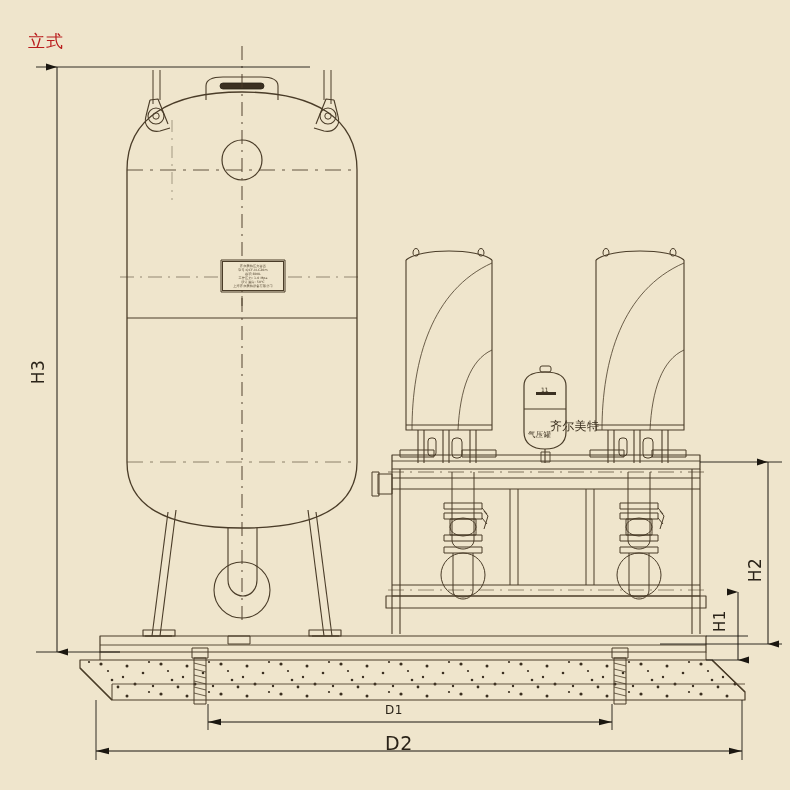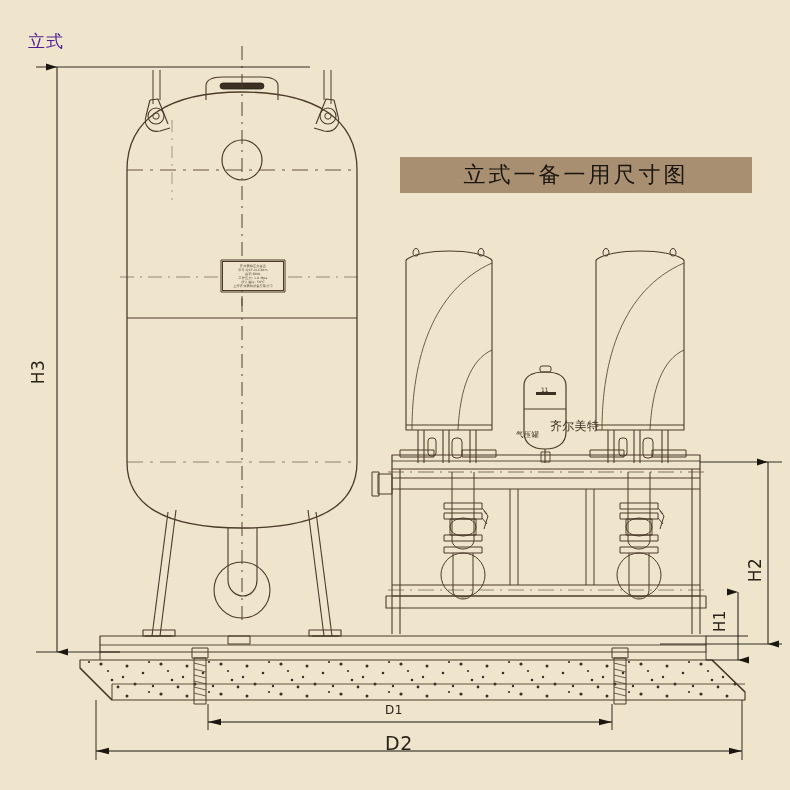--- a/index.html
+++ b/index.html
@@ -25,21 +25,21 @@
     position: absolute;
     color: #2a2318;
     white-space: nowrap;
     line-height: 1;
   }
   #label-listype {
     left: 28px;
     top: 33px;
     font-size: 17px;
     letter-spacing: 1px;
-    color: #4c1d95;
+    color: #b91c1c;
   }
   #title-banner {
     position: absolute;
     left: 400px;
     top: 157px;
     width: 352px;
     height: 36px;
     background: #A98F72;
     display: flex;
     align-items: center;
@@ -69,21 +69,21 @@
   #dim-d1 { left: 385px; top: 703px; font-size: 12px; }
   #dim-d2 { left: 385px; top: 732px; font-size: 19px; }
   #tanklabel-brand {
     left: 550px;
     top: 420px;
     font-size: 12px;
     color: #3a2f1e;
     letter-spacing: 0.3px;
   }
   #tanklabel-type {
-    left: 516px;
+    left: 528px;
     top: 431px;
     font-size: 7.5px;
     color: #3a2f1e;
     letter-spacing: 0.3px;
   }
   #tanklabel-mark {
     left: 541px;
     top: 387px;
     font-size: 6px;
     color: #3a2f1e;
@@ -412,23 +412,20 @@
       <g>
         <line x1="96" y1="700" x2="96" y2="760" stroke-width="0.9"></line>
         <line x1="742" y1="700" x2="742" y2="760" stroke-width="0.9"></line>
         <line x1="96" y1="751" x2="742" y2="751" marker-start="url(#arrLeft)" marker-end="url(#arrRight)"></line>
       </g>
     </g>
   </svg>
 
   <div class="txt" id="label-listype">立式</div>
 
-  <div id="title-banner">
-    <span id="title-banner-text">立式一备一用尺寸图</span>
-  </div>
 
   <div class="dimlabel vert" id="dim-h3">H3</div>
 
   <div class="dimlabel vert" id="dim-h2">H2</div>
 
   <div class="dimlabel vert" id="dim-h1">H1</div>
 
   <div class="dimlabel" id="dim-d1">D1</div>
 
   <div class="dimlabel" id="dim-d2">D2</div>

